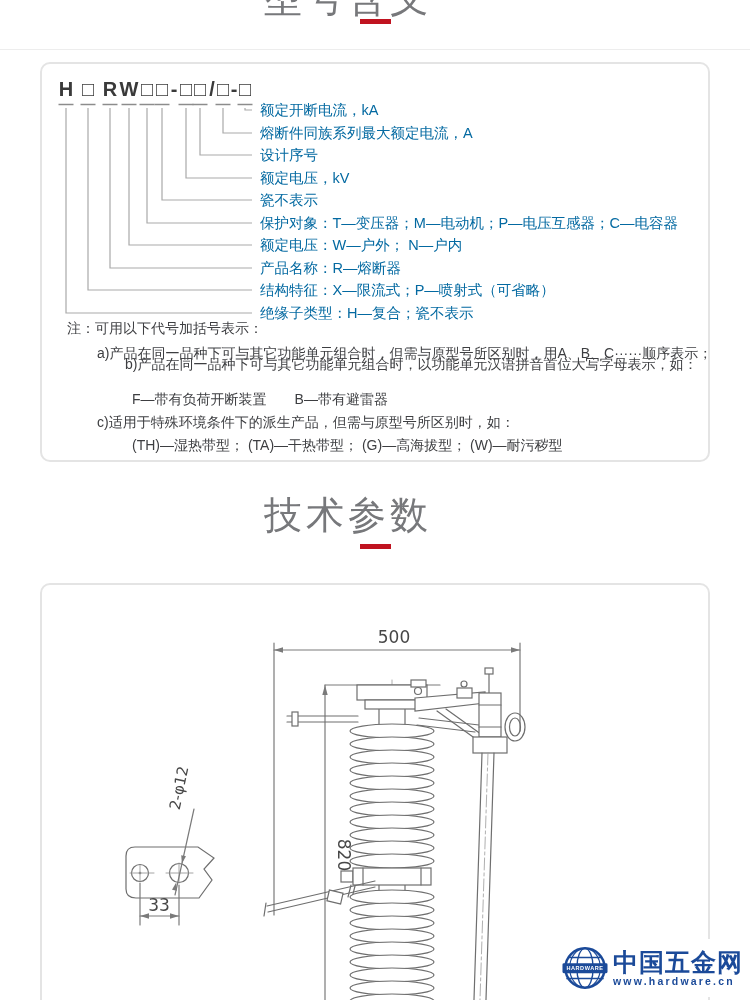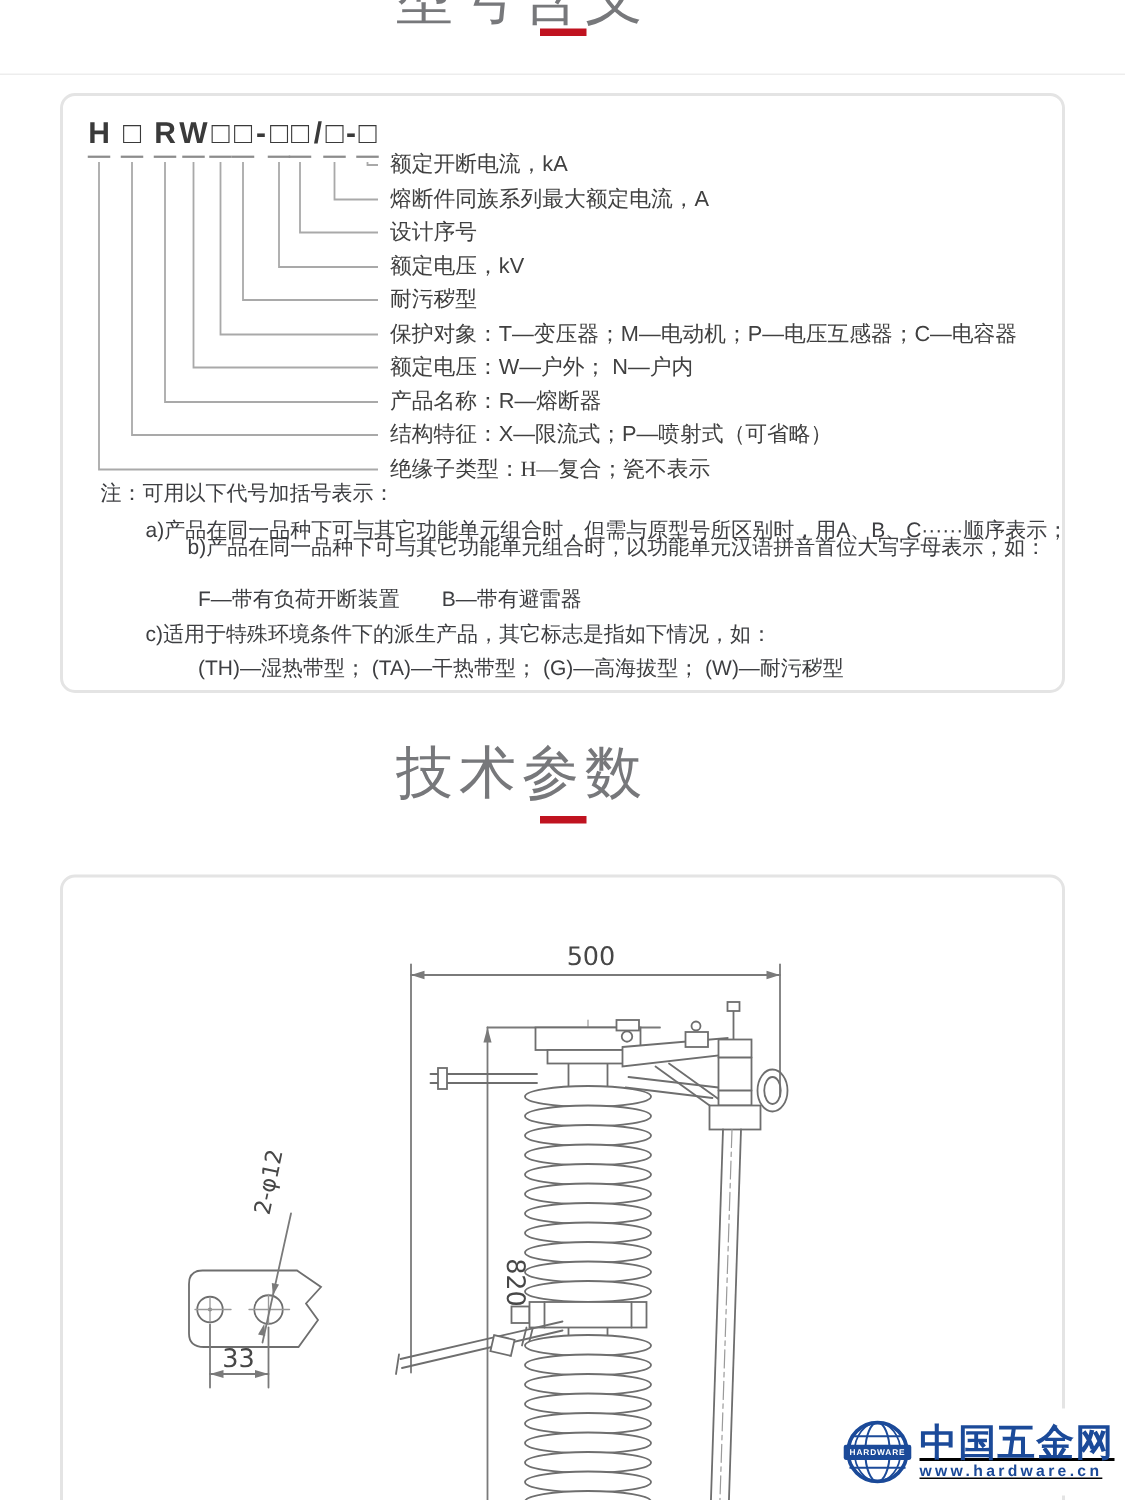--- a/index.html
+++ b/index.html
@@ -19,31 +19,31 @@
   }
   #model-box{top:62px;height:400px;}
   #tech-box{top:583px;height:460px;}
   .fillsvg{position:absolute;left:0;top:0;}
   .mchar{
     position:absolute;top:13px;width:22px;text-align:center;
     font-size:20px;font-weight:bold;color:#3a3a3a;line-height:24px;
   }
   .ann{
     position:absolute;left:218px;height:18px;line-height:18px;
-    font-size:14.5px;color:#404040;white-space:nowrap;
+    font-size:14.5px;color:#0369a1;white-space:nowrap;
   }
   .note{
     position:absolute;height:18px;line-height:18px;
     font-size:14px;color:#3d3e41;white-space:nowrap;
   }
   .wm{
     position:absolute;left:562px;top:939px;width:190px;height:58px;background:#fff;
     display:flex;align-items:center;z-index:5;
   }
-  .wm-col{margin-left:5px;text-decoration:underline;}
+  .wm-col{margin-left:5px;}
   .wm-name{font-size:25px;font-weight:bold;color:#1b4a99;letter-spacing:1px;line-height:26px;white-space:nowrap;}
   .wm-url{font-size:10.5px;font-weight:bold;color:#1b4a99;letter-spacing:2.2px;line-height:13px;white-space:nowrap;}
   .dimtxt{font-family:"DejaVu Sans","Liberation Sans",sans-serif;font-size:17px;fill:#474747;}
   .dimtxt-s{font-family:"DejaVu Sans","Liberation Sans",sans-serif;font-size:15px;fill:#474747;}
 </style>
 </head>
 <body>
 
 <div class="sec-title" style="top:-27px;">型号含义</div>
 <div class="red-bar" style="top:19px;"></div>
@@ -85,33 +85,33 @@
       <span class="mchar" style="left: 159px;">/</span>
       <span class="mchar" style="left: 170px;">□</span>
       <span class="mchar" style="left: 181px;">-</span>
       <span class="mchar" style="left: 192px;">□</span>
     </div>
   <div id="annotation-list">
       <div class="ann" style="top: 37px;">额定开断电流，kA</div>
       <div class="ann" style="top: 60px;">熔断件同族系列最大额定电流，A</div>
       <div class="ann" style="top: 82px;">设计序号</div>
       <div class="ann" style="top: 105px;">额定电压，kV</div>
-      <div class="ann" style="top: 127px;">耐污秽型</div>
+      <div class="ann" style="top: 127px;">瓷不表示</div>
       <div class="ann" style="top: 150px;">保护对象：T—变压器；M—电动机；P—电压互感器；C—电容器</div>
       <div class="ann" style="top: 172px;">额定电压：W—户外；  N—户内</div>
       <div class="ann" style="top: 195px;">产品名称：R—熔断器</div>
       <div class="ann" style="top: 217px;">结构特征：X—限流式；P—喷射式（可省略）</div>
-      <div class="ann" style="top: 240px; font-family: Liberation Serif, serif;">绝缘子类型：H—复合；瓷不表示</div>
+      <div class="ann" style="top: 240px;">绝缘子类型：H—复合；瓷不表示</div>
     </div>
   <div id="note-list">
       <div class="note" style="left: 25px; top: 255px;">注：可用以下代号加括号表示：</div>
       <div class="note" style="left: 55px; top: 280px;">a)产品在同一品种下可与其它功能单元组合时，但需与原型号所区别时，用A、B、C······顺序表示；</div>
       <div class="note" style="left: 55px; top: 291px; margin-left: 28px;">b)产品在同一品种下可与其它功能单元组合时，以功能单元汉语拼音首位大写字母表示，如：</div>
       <div class="note" style="left: 90px; top: 326px;">F—带有负荷开断装置　　B—带有避雷器</div>
-      <div class="note" style="left: 55px; top: 349px;">c)适用于特殊环境条件下的派生产品，其它标志是指如下情况，如：</div>
+      <div class="note" style="left: 55px; top: 349px;">c)适用于特殊环境条件下的派生产品，但需与原型号所区别时，如：</div>
       <div class="note" style="left: 90px; top: 372px;">(TH)—湿热带型；  (TA)—干热带型；  (G)—高海拔型；  (W)—耐污秽型</div>
     </div>
 </div>
 
 <div class="sec-title" style="top:490px;">技术参数</div>
 <div class="red-bar" style="top:544px;"></div>
 
 <div class="panel" id="tech-box">
   <svg class="fillsvg" width="666" height="445" viewBox="0 0 666 445" fill="none" stroke="#6e6e6e" stroke-width="1.2" stroke-linecap="round">
 

